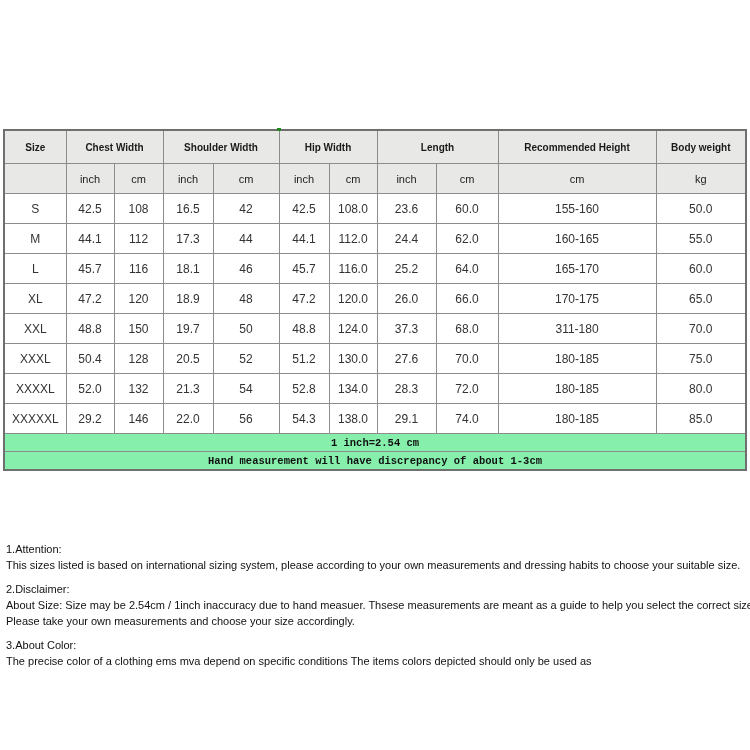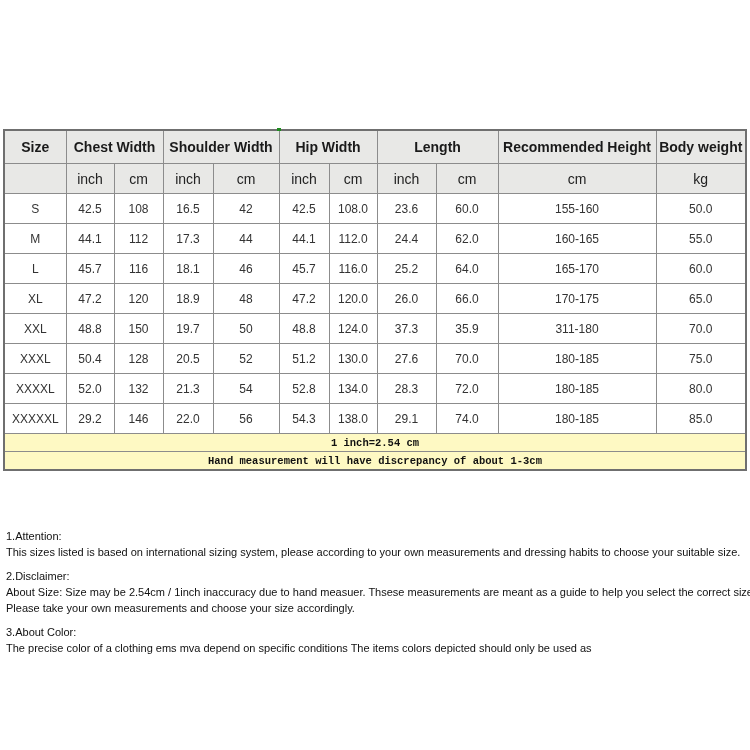--- a/index.html
+++ b/index.html
@@ -13,39 +13,39 @@
     border-collapse:collapse;table-layout:fixed;
     border:2px solid #6f6f6f;
   }
   .size-table td,.size-table th{
     border:1px solid #8c8c8c;
     text-align:center;vertical-align:middle;
     padding:0;overflow:hidden;white-space:nowrap;
   }
   .size-table tr.hdr1 th{
     height:32px;background:#e8e8e6;color:#1a1a1a;
-    font-size:14px;font-weight:bold;
+    font-size:10px;font-weight:bold;
   }
   .size-table tr.hdr2 td{
     height:29px;background:#e8e8e6;color:#222222;
-    font-size:14px;font-weight:normal;
+    font-size:11px;font-weight:normal;
   }
   .size-table tr.data td{
     height:29px;background:#ffffff;color:#333333;font-size:12px;
   }
   .size-table tr.note td{
-    height:17px;background:#fef9c3;color:#111111;
+    height:17px;background:#86efac;color:#111111;
     font-family:"Liberation Mono","DejaVu Sans Mono",monospace;
     font-weight:bold;font-size:10.5px;
   }
   .green-dot{
     position:absolute;left:277px;top:128px;width:4px;height:3px;
   }
   .footer-notes{
-    position:absolute;left:6px;top:528px;width:740px;
+    position:absolute;left:6px;top:541px;width:740px;
     color:#111111;font-size:11px;line-height:16px;
   }
   .note-sec{margin:0 0 8px 0;}
   .note-line{white-space:nowrap;}
 </style>
 </head>
 <body>
 
 <table class="size-table">
   <colgroup>
@@ -138,21 +138,21 @@
     </tr>
     <tr class="data">
       <td>XXL</td>
       <td>48.8</td>
       <td>150</td>
       <td>19.7</td>
       <td>50</td>
       <td>48.8</td>
       <td>124.0</td>
       <td>37.3</td>
-      <td>35.9</td>
+      <td>68.0</td>
       <td>311-180</td>
       <td>70.0</td>
     </tr>
     <tr class="data">
       <td>XXXL</td>
       <td>50.4</td>
       <td>128</td>
       <td>20.5</td>
       <td>52</td>
       <td>51.2</td>

